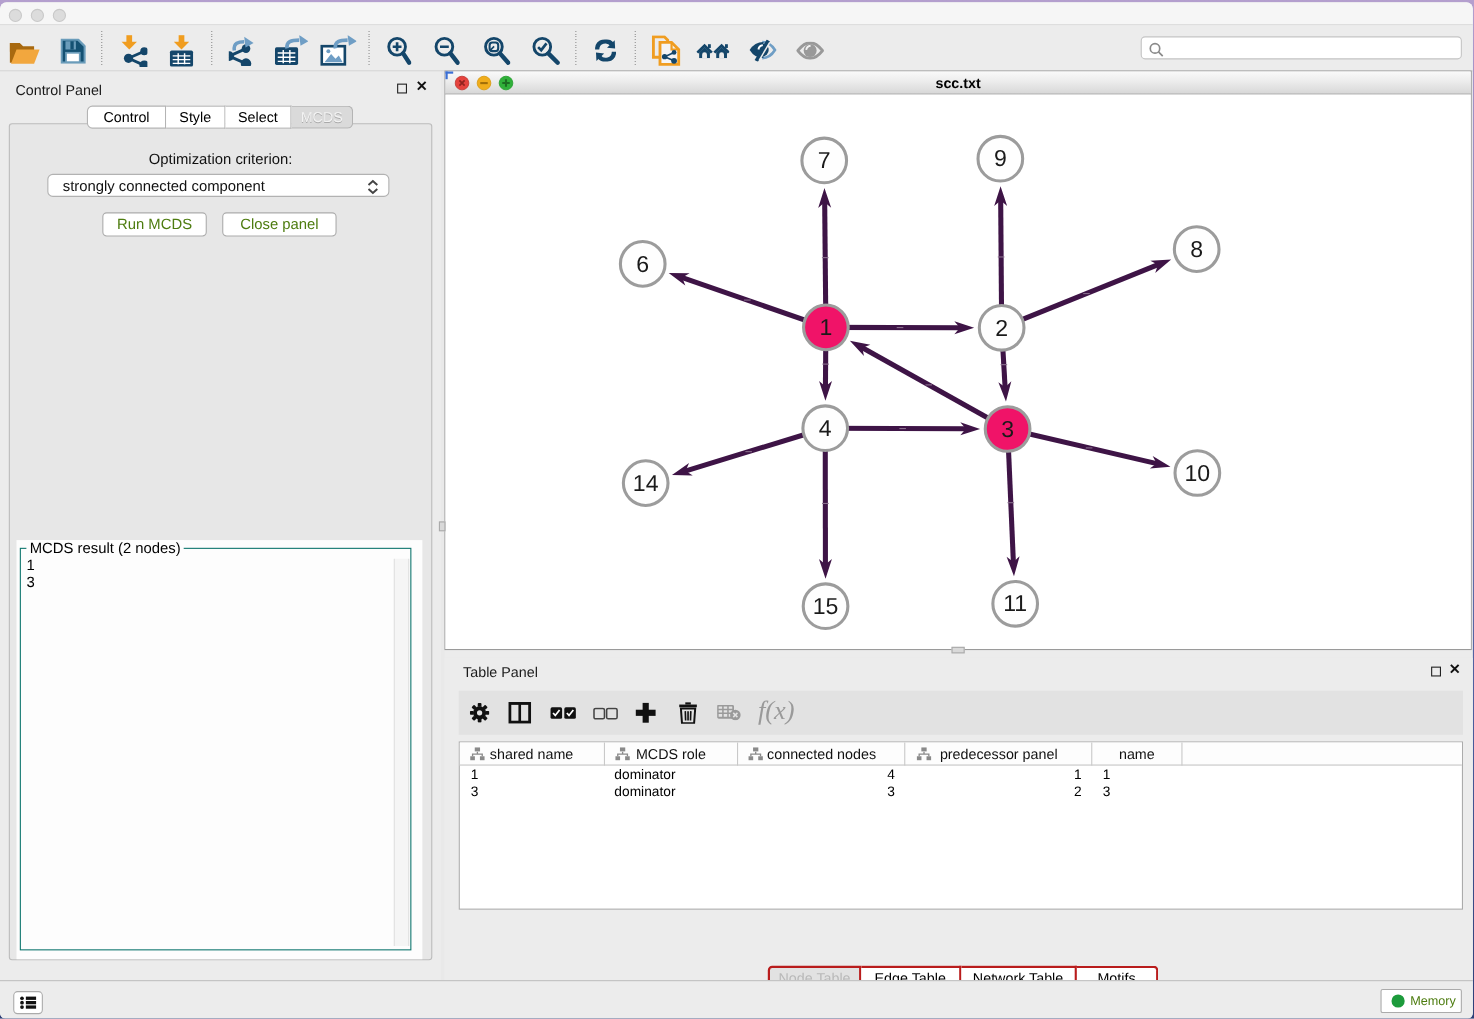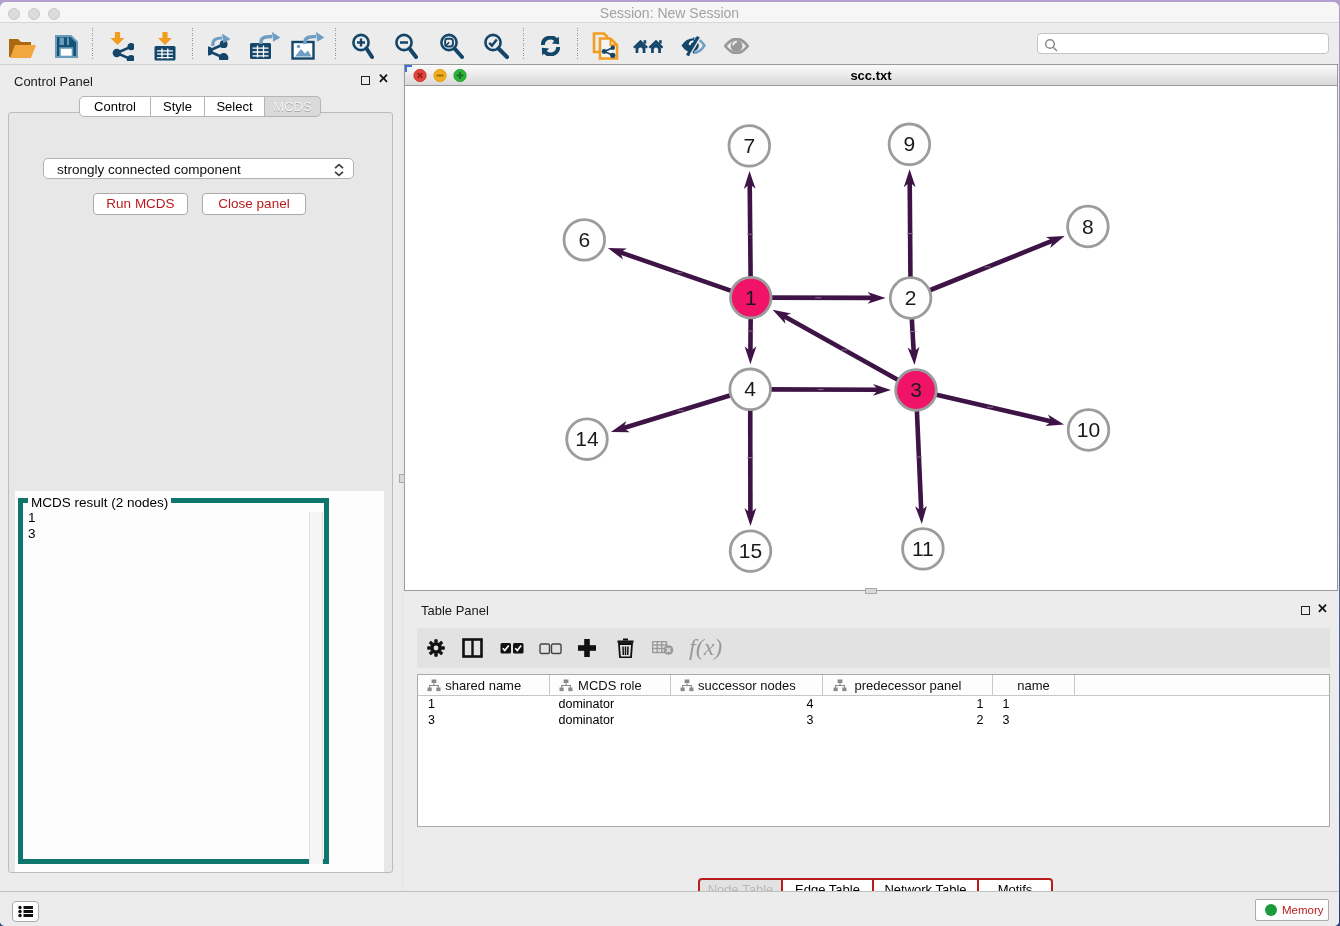--- a/index.html
+++ b/index.html
@@ -40,25 +40,25 @@
   .tab.last { border-radius:0 5px 5px 0; }
   .tab.sel { background:#dadada; color:#f3f3f3; text-shadow:0 1px 0 #a9a9a9; }
   .tabcontent { position:absolute; left:8px; top:47px; width:385px; height:761px;
     background:#e7e7e7; border:1px solid #bcbcbc; border-radius:3px; }
   .optlabel { position:absolute; left:0; top:25px; width:100%; text-align:center;
     font-size:13.5px; color:#111; }
   .selectbox { position:absolute; left:35px; top:46px; width:311px; height:21px;
     background:#fff; border:1px solid #b2b2b2; border-radius:5px;
     font-size:13.5px; color:#111; line-height:21px; padding-left:13px; }
   .btn { position:absolute; height:22px; background:#fff; border:1px solid #ababab;
-    border-radius:4px; font-size:13.5px; color:#b91c1c; text-align:center; line-height:20px; }
+    border-radius:4px; font-size:13.5px; color:#4d7c0f; text-align:center; line-height:20px; }
   .resultpanel { position:absolute; left:7px; top:379px; width:369px; height:381px;
     background:#fdfdfd; }
-  .fieldset { position:absolute; left:3px; top:7px; width:311px; height:366px;
-    border:5px solid #0f766e; }
+  .fieldset { position:absolute; left:3px; top:7px; width:356px; height:366px;
+    border:1px solid #0f766e; }
   .fieldset .legend { position:absolute; left:5px; top:-8px; background:#fdfdfd;
     padding:0 3px; font-size:13.5px; color:#000; }
   .mcds-text { position:absolute; left:1px; top:2px; width:358px; height:362px;
     background:transparent; font-size:13.5px; color:#000; line-height:15.5px;
     padding:5px 0 0 4px; }
   .mcds-scroll { position:absolute; right:1px; top:9px; width:14px; height:352px;
     background:#f5f5f5; border-left:1px solid #e2e2e2; border-right:1px solid #e2e2e2; }
   
   .vsplit { position:absolute; left:401px; top:63px; width:3px; height:826px; background:#e9e9e9; }
   
@@ -88,21 +88,20 @@
     background:#ececec; border-top:1px solid #c0c0c0; }
 </style>
 </head>
 <body>
 <div class="window">
 
   <div class="titlebar">
     <div class="tl-circle" style="left:8px;"></div>
     <div class="tl-circle" style="left:28px;"></div>
     <div class="tl-circle" style="left:48px;"></div>
-    <div class="title-text">Session: New Session</div>
   </div>
 
   <div class="toolbar" id="toolbar">
     <svg class="abs" style="left:8px;top:13px;" width="29" height="24" viewBox="0 0 29 24">
         <path d="M1 3 h9 l3 3 h10 v5 h-22 z" fill="#a8690f"></path>
         <path d="M1 3 v18 h3 l4 -12 z" fill="#a8690f"></path>
         <path d="M2 22 L7 9 H28 L23 22 Z" fill="#f2a73e"></path>
       </svg>
     <svg class="abs" style="left:55px;top:12px;" width="23" height="23" viewBox="0 0 23 23">
         <path d="M1 1 H16 L22 7 V22 H1 Z" fill="#145173" stroke="#6a9cba" stroke-width="2"></path>
@@ -236,20 +235,21 @@
     <div class="float-btn" style="left:361px; top:11px;"></div>
     <div class="close-x" style="left:378px; top:6px;">✕</div>
     <div class="tabcontent"></div>
     <div class="tabs">
       <div class="tab first" style="width:72px;">Control</div>
       <div class="tab" style="width:54px;">Style</div>
       <div class="tab" style="width:60px;">Select</div>
       <div class="tab last sel" style="width:56px;">MCDS</div>
     </div>
     <div class="tabcontent" style="background:transparent; border:none;">
+      <div class="optlabel">Optimization criterion:</div>
       <div class="selectbox">strongly connected component
         <svg width="16" height="16" style="position:absolute; right:6px; top:3px;" viewBox="0 0 16 16">
           <path d="M4 6.2 L8 2.6 L12 6.2" fill="none" stroke="#444" stroke-width="1.8"></path>
           <path d="M4 9.8 L8 13.4 L12 9.8" fill="none" stroke="#444" stroke-width="1.8"></path>
         </svg>
       </div>
       <div class="btn" style="left:85px; top:81px; width:95px;">Run MCDS</div>
       <div class="btn" style="left:194px; top:81px; width:104px;">Close panel</div>
       <div class="resultpanel">
         <div class="fieldset">
@@ -411,21 +411,21 @@
           <rect x="9.3" y="8.5" width="4.2" height="3.6" fill="#8a8a8a"></rect>
           <path d="M7 4.5 V6.5 M2.6 8.5 V6.5 H11.4 V8.5" fill="none" stroke="#8a8a8a" stroke-width="1.2"></path>
         </svg>
       <div class="th-cell" style="left:131.5px;width:121.80000000000001px;">MCDS role</div>
       <svg class="abs" style="left:140.5px;top:4px;" width="14" height="13" viewBox="0 0 14 13">
           <rect x="4.6" y="0.5" width="4.8" height="3.6" fill="#8a8a8a"></rect>
           <rect x="0.5" y="8.5" width="4.2" height="3.6" fill="#8a8a8a"></rect>
           <rect x="9.3" y="8.5" width="4.2" height="3.6" fill="#8a8a8a"></rect>
           <path d="M7 4.5 V6.5 M2.6 8.5 V6.5 H11.4 V8.5" fill="none" stroke="#8a8a8a" stroke-width="1.2"></path>
         </svg>
-      <div class="th-cell" style="left:253.3px;width:152.2px;">successor nodes</div>
+      <div class="th-cell" style="left:253.3px;width:152.2px;">connected nodes</div>
       <svg class="abs" style="left:262.3px;top:4px;" width="14" height="13" viewBox="0 0 14 13">
           <rect x="4.6" y="0.5" width="4.8" height="3.6" fill="#8a8a8a"></rect>
           <rect x="0.5" y="8.5" width="4.2" height="3.6" fill="#8a8a8a"></rect>
           <rect x="9.3" y="8.5" width="4.2" height="3.6" fill="#8a8a8a"></rect>
           <path d="M7 4.5 V6.5 M2.6 8.5 V6.5 H11.4 V8.5" fill="none" stroke="#8a8a8a" stroke-width="1.2"></path>
         </svg>
       <div class="th-cell" style="left:405.5px;width:169.89999999999998px;">predecessor panel</div>
       <svg class="abs" style="left:414.5px;top:4px;" width="14" height="13" viewBox="0 0 14 13">
           <rect x="4.6" y="0.5" width="4.8" height="3.6" fill="#8a8a8a"></rect>
           <rect x="0.5" y="8.5" width="4.2" height="3.6" fill="#8a8a8a"></rect>

